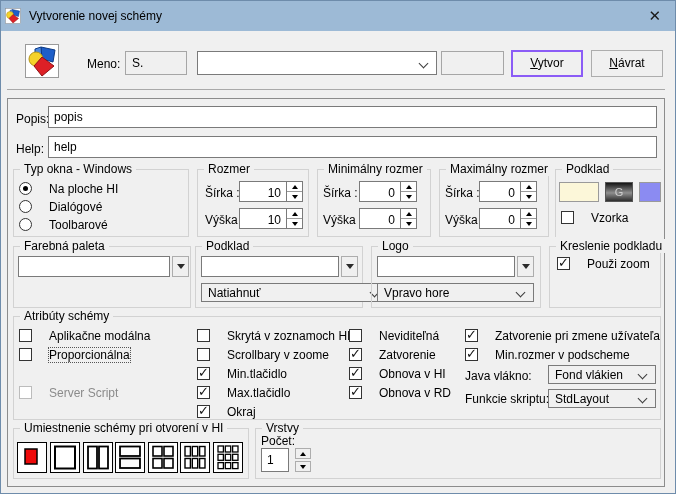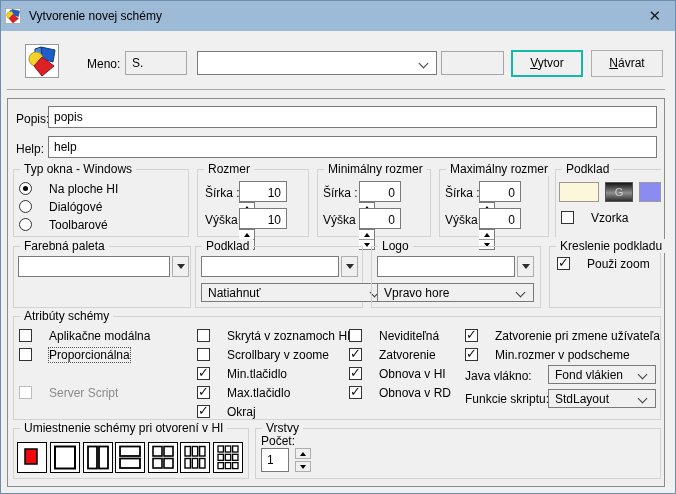--- a/index.html
+++ b/index.html
@@ -14,21 +14,21 @@
               display:flex; align-items:center; padding-left:4px; }
   .title-text { margin-left:8px; font-size:12px; color:#000; }
   .close-btn { position:absolute; right:14px; top:7px; font-size:15px; line-height:15px; color:#1a1a1a; cursor:default; }
 
   
   .logo-frame { position:absolute; left:24px; top:43px; width:34px; height:34px; background:#fff; border:1px solid #9a9a9a; }
   .lbl { position:absolute; white-space:nowrap; }
   .field { position:absolute; background:#f0f0f0; border:1px solid #a6a6a6; padding:4px 0 0 6px; }
   .edit  { position:absolute; background:#fff; border:1px solid #7a7a7a; padding:4px 0 0 5px; }
   .btn { position:absolute; background:#f0f0f0; border:1px solid #adadad; text-align:center; cursor:default; }
-  .btn.default { border:2px solid #14b8a6; }
+  .btn.default { border:2px solid #8b5cf6; }
   .btn .cap { display:inline-block; padding-top:5px; }
   .u { text-decoration:underline; }
 
   
   .panel { position:absolute; left:6px; top:97px; width:658px; height:389px;
            border:1px solid #8c8c8c; background:#f0f0f0; }
   .sep { position:absolute; left:6px; top:88px; width:658px; height:1px; background:#a9a9a9; }
 
   
   .group { position:absolute; border:1px solid #d2d2d2; }
@@ -38,21 +38,21 @@
   .row { position:absolute; display:flex; align-items:center; gap:17px; height:15px; white-space:nowrap; }
   .rb { width:13px; height:13px; border:1px solid #333; border-radius:50%; background:#fff; flex:none; position:relative; }
   .rb.sel::after { content:""; position:absolute; left:3px; top:3px; width:5px; height:5px; border-radius:50%; background:#000; }
   .cb { width:13px; height:13px; border:1px solid #333; background:#fff; flex:none; position:relative; }
   .cb.checked::after { content:"✓"; position:absolute; left:0px; top:-3px; font-size:13px; color:#111; }
   .row.disabled .cb { border-color:#bcbcbc; }
   .row.disabled .txt { color:#8b8b8b; }
   .txt.focused { outline:1px dotted #555; }
 
   
-  .spin { position:absolute; display:flex;flex-direction:column; }
+  .spin { position:absolute; display:flex; }
   .spin-val { width:48px; height:21px; background:#fff; border:1px solid #7a7a7a; text-align:right; padding:4px 5px 0 0; }
   .spin-btns { width:16px; height:21px; border:1px solid #7a7a7a; border-left:none; display:flex; flex-direction:column; background:#fff; }
   .spin-cell { flex:1; display:flex; align-items:center; justify-content:center; }
   .spin-cell + .spin-cell { border-top:1px solid #9a9a9a; }
   .tri-up { width:0; height:0; border-left:3px solid transparent; border-right:3px solid transparent; border-bottom:4px solid #000; }
   .tri-dn { width:0; height:0; border-left:3px solid transparent; border-right:3px solid transparent; border-top:4px solid #000; }
 
   
   .combo-edit { position:absolute; background:#fff; border:1px solid #7a7a7a; padding:3px 0 0 5px; }
   .drop-btn { position:absolute; background:#f0f0f0; border:1px solid #adadad; display:flex; align-items:center; justify-content:center; }

